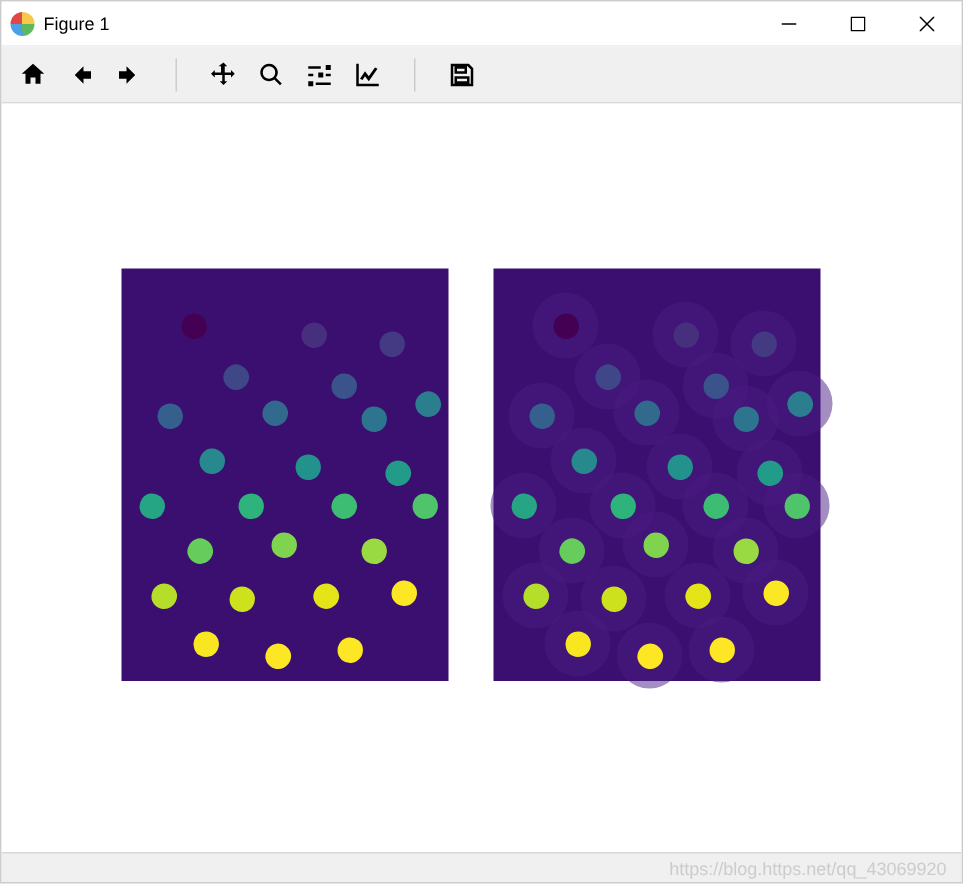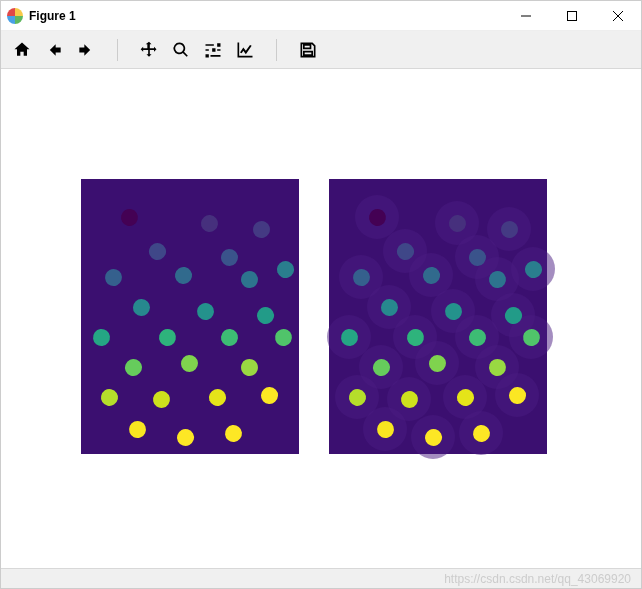--- a/index.html
+++ b/index.html
@@ -24,21 +24,21 @@
     align-items: center;
     background: #fff;
     border-bottom: 1px solid #eee;
   }
   .titlebar .app-icon {
     width: 16px; height: 16px;
     margin: 0 6px;
     background: conic-gradient(#f7c948 0 90deg, #5fb85f 90deg 180deg, #4aa0e6 180deg 270deg, #e04848 270deg 360deg);
     border-radius: 50%;
   }
-  .titlebar .title { flex: 0 0 auto; font-weight: bold; }
+  .titlebar .title { flex: 0 0 auto; }
   .titlebar .spacer { flex: 1 1 auto; }
   .win-btn {
     width: 46px; height: 30px;
     display: flex; align-items: center; justify-content: center;
     color: #000;
   }
   .win-btn svg { width: 10px; height: 10px; stroke: #000; stroke-width: 1; fill: none; }
 
   
   .toolbar {
@@ -260,13 +260,13 @@
         <div class="blob" style="left: 128px; top: 210px; background: rgb(229, 228, 25); --rot: 27deg;"></div>
         <div class="blob" style="left: 180px; top: 208px; background: rgb(251, 231, 35); --rot: 4deg;"></div>
         <div class="blob" style="left: 48px; top: 242px; background: rgb(248, 230, 33); --rot: -19deg;"></div>
         <div class="blob" style="left: 96px; top: 250px; background: rgb(253, 231, 37); --rot: 18deg;"></div>
         <div class="blob" style="left: 144px; top: 246px; background: rgb(253, 231, 37); --rot: -5deg;"></div>
       </div>
     </div>
 </div>
 
 <div class="statusbar"></div>
-<div class="watermark">https://csdn.csdn.net/qq_43069920</div>
+<div class="watermark">https://blog.https.net/qq_43069920</div>
 
 </body></html>

